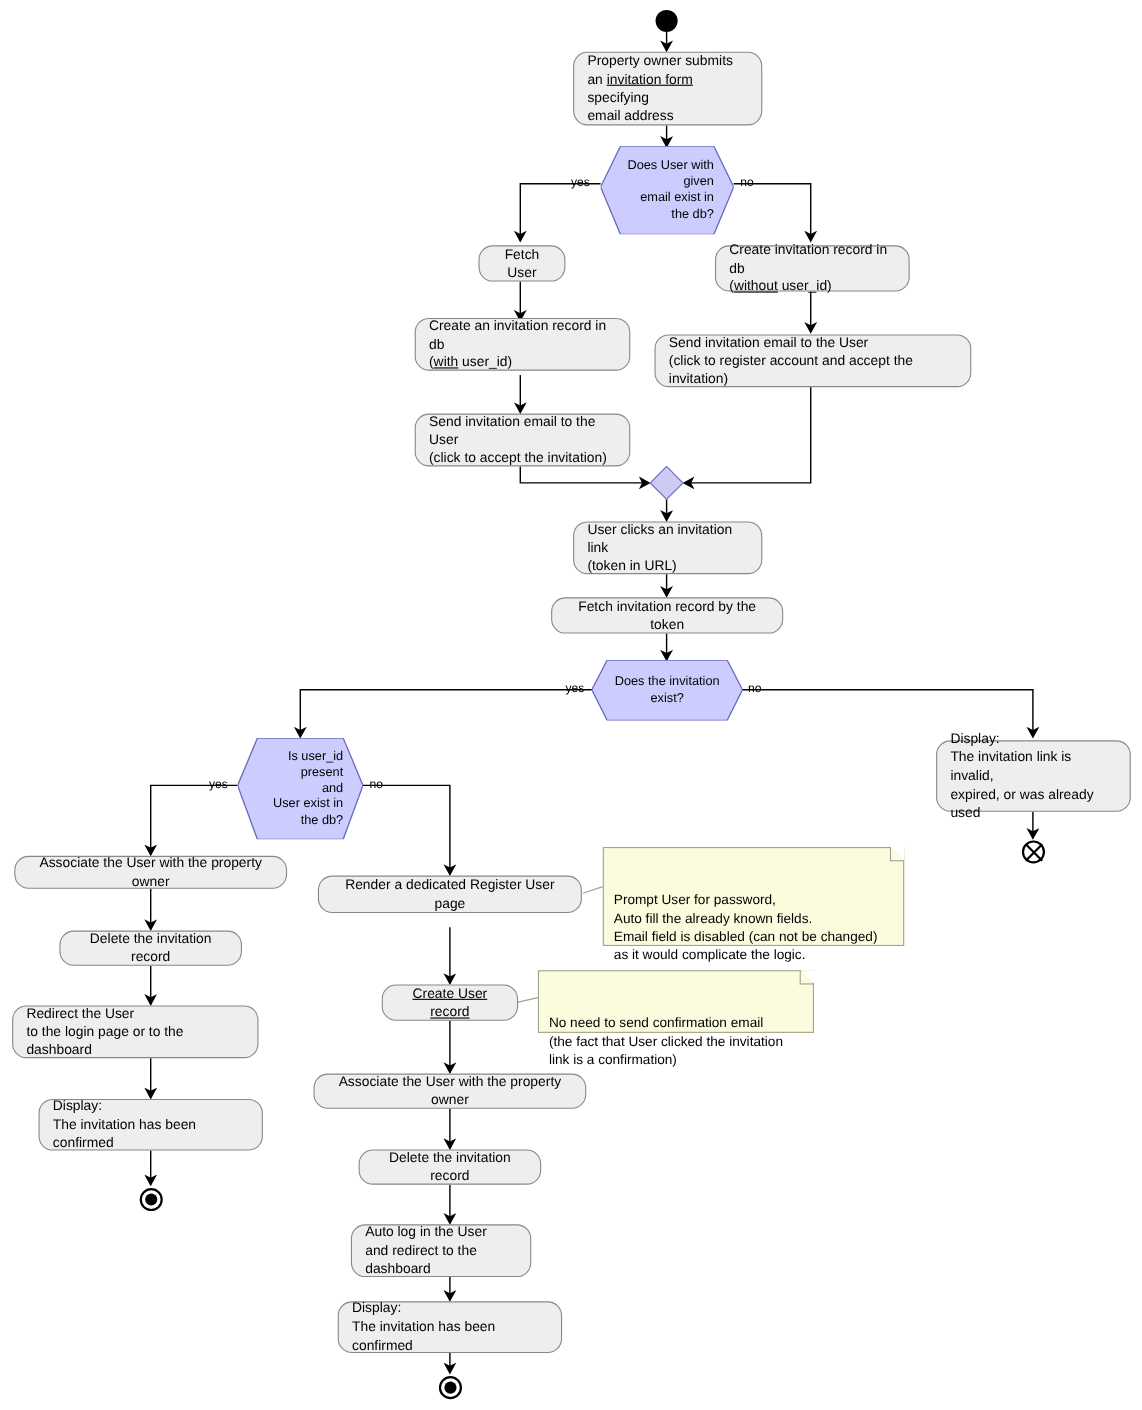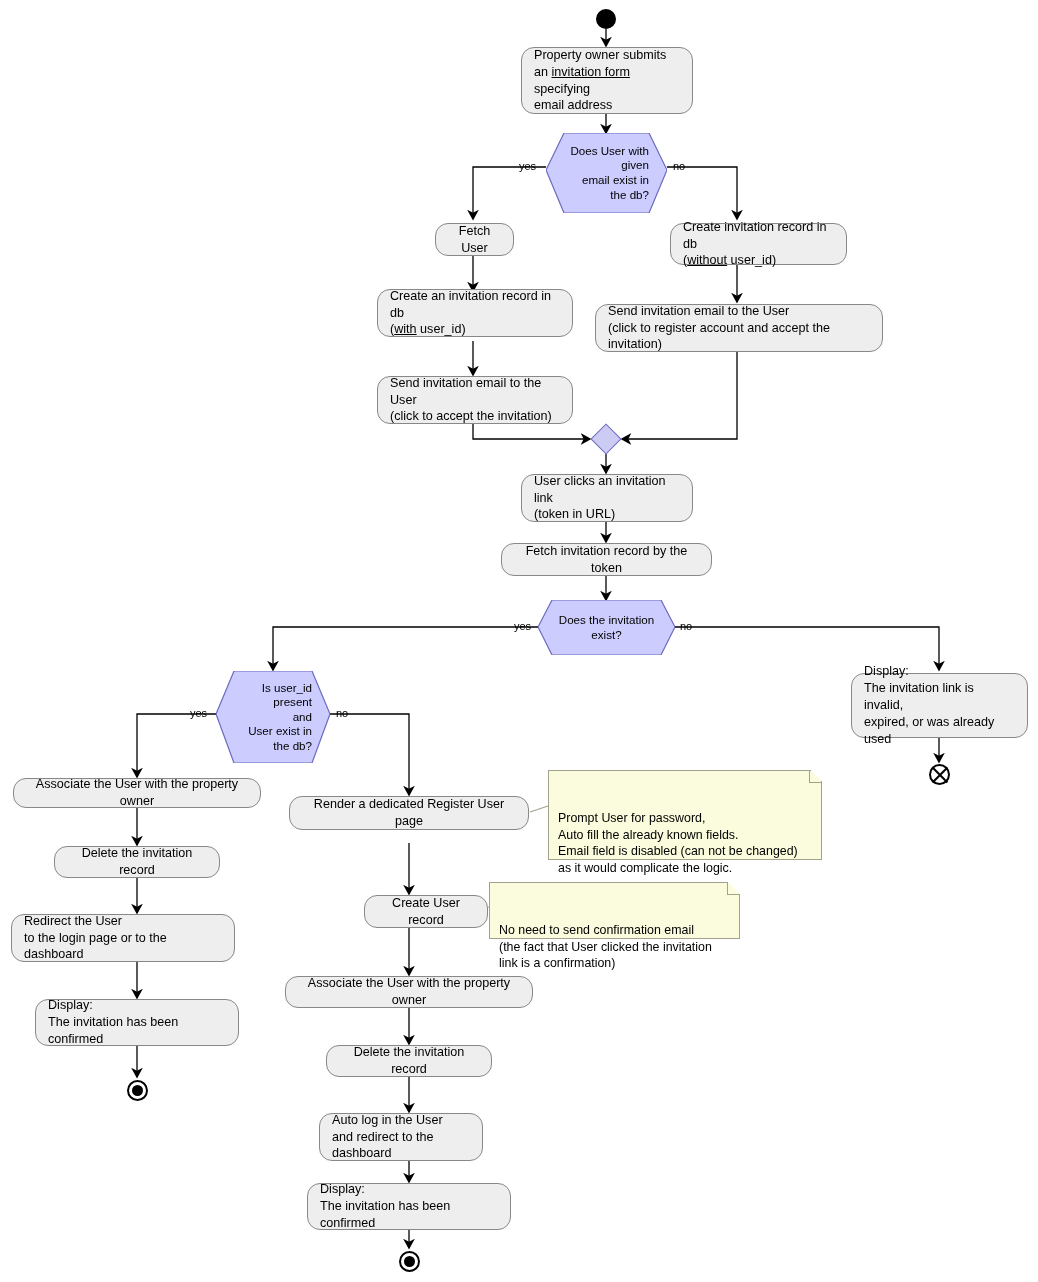--- a/index.html
+++ b/index.html
@@ -254,21 +254,21 @@
     <div class="dec-label">Does User with given
 email exist in the db?</div>
   </div>
   <div class="branch-label" style="left:519px; top:161px;">yes</div>
   <div class="branch-label" style="left:673px; top:161px;">no</div>
 
   <div class="node activity center" style="left:435px; top:223px; width:79px; height:33px;">
     <span>Fetch User</span>
   </div>
 
-  <div class="node activity left" style="left:650px; top:223px; width:177px; height:42px;margin-left:20px;">
+  <div class="node activity left" style="left:650px; top:223px; width:177px; height:42px;">
     <span>Create invitation record in db<br>(<span class="u">without</span> user_id)</span>
   </div>
 
   <div class="node activity left" style="left:377px; top:289px; width:196px; height:48px;">
     <span>Create an invitation record in db<br>(<span class="u">with</span> user_id)</span>
   </div>
 
   <div class="node activity left" style="left:595px; top:304px; width:288px; height:48px;">
     <span>Send invitation email to the User
 (click to register account and accept the invitation)</span>
@@ -331,21 +331,21 @@
     <span>Prompt User for password,
 Auto fill the already known fields.
 Email field is disabled (can not be changed)
 as it would complicate the logic.</span>
   </div>
 
   <div class="node activity center" style="left:54px; top:846px; width:166px; height:32px;">
     <span>Delete the invitation record</span>
   </div>
 
-  <div class="node activity center" style="left:364px; top:895px; width:124px; height:33px;">
+  <div class="node activity center" style="left:347px; top:895px; width:124px; height:33px;text-decoration:underline;">
     <span>Create User record</span>
   </div>
 
   <div class="note" style="left:489px; top:882px; width:251px; height:57px;">
     <span class="fold"></span>
     <span>No need to send confirmation email
 (the fact that User clicked the invitation
 link is a confirmation)</span>
   </div>
 

